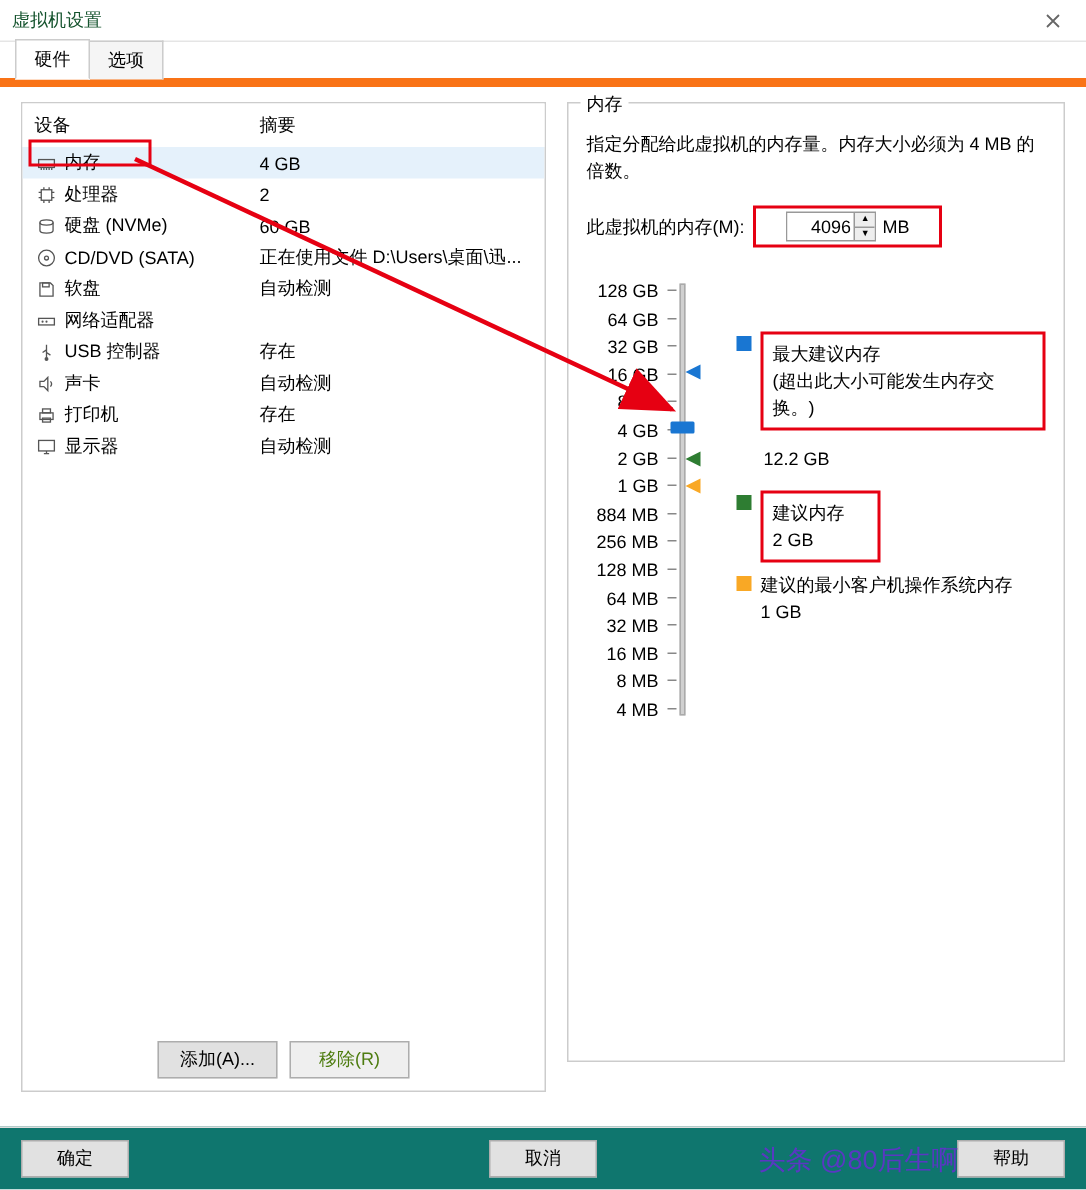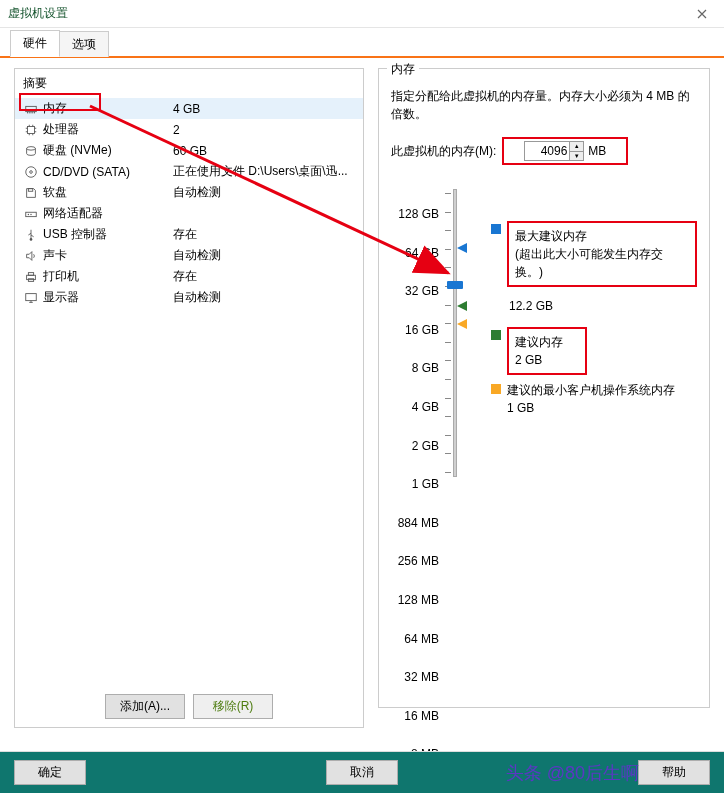--- a/index.html
+++ b/index.html
@@ -27,21 +27,21 @@
     position: absolute;
     right: 0; top: 0;
     width: 44px; height: 28px;
     display: flex; align-items: center; justify-content: center;
     color: #666;
   }
   .tabs {
     display: flex;
     padding: 8px 10px 0 10px;
     gap: 0;
-    border-bottom: 2px solid #f97316;
+    border-bottom: 6px solid #f97316;
     height: 30px;
     align-items: flex-end;
   }
   .tab {
     padding: 4px 12px 4px 12px;
     border: 1px solid #ccc;
     border-bottom: none;
     background: #f5f5f5;
     position: relative;
     top: 1px;
@@ -182,21 +182,21 @@
     align-items: flex-start;
     gap: 4px;
     position: relative;
   }
   .tick-labels {
     width: 48px;
     text-align: right;
     display: flex;
     flex-direction: column;
   }
-  .tick-labels div { height: 18.6px; line-height: 18.6px; margin-top: 20px; }
+  .tick-labels div { height: 18.6px; line-height: 18.6px; }
   .slider-track {
     width: 24px;
     position: relative;
     height: 300px;
   }
   .track-line {
     position: absolute;
     left: 10px; top: 4px;
     width: 4px;
     height: 288px;
@@ -292,20 +292,21 @@
 </div>
 
 <div class="tabs">
   <div class="tab active">硬件</div>
   <div class="tab">选项</div>
 </div>
 
 <div class="content">
   <div class="left-panel">
     <div class="dev-header">
+      <div class="col1">设备</div>
       <div>摘要</div>
     </div>
     <div class="dev-list" id="dev-list">
         <div class="dev-row selected">
           <span class="ico">
             <svg width="14" height="14" viewBox="0 0 16 16">
               <rect x="2" y="5" width="12" height="6" fill="none" stroke="#555"></rect>
               <path d="M4 11v2M6 11v2M8 11v2M10 11v2M12 11v2" stroke="#555"></path>
             </svg>
           </span>

